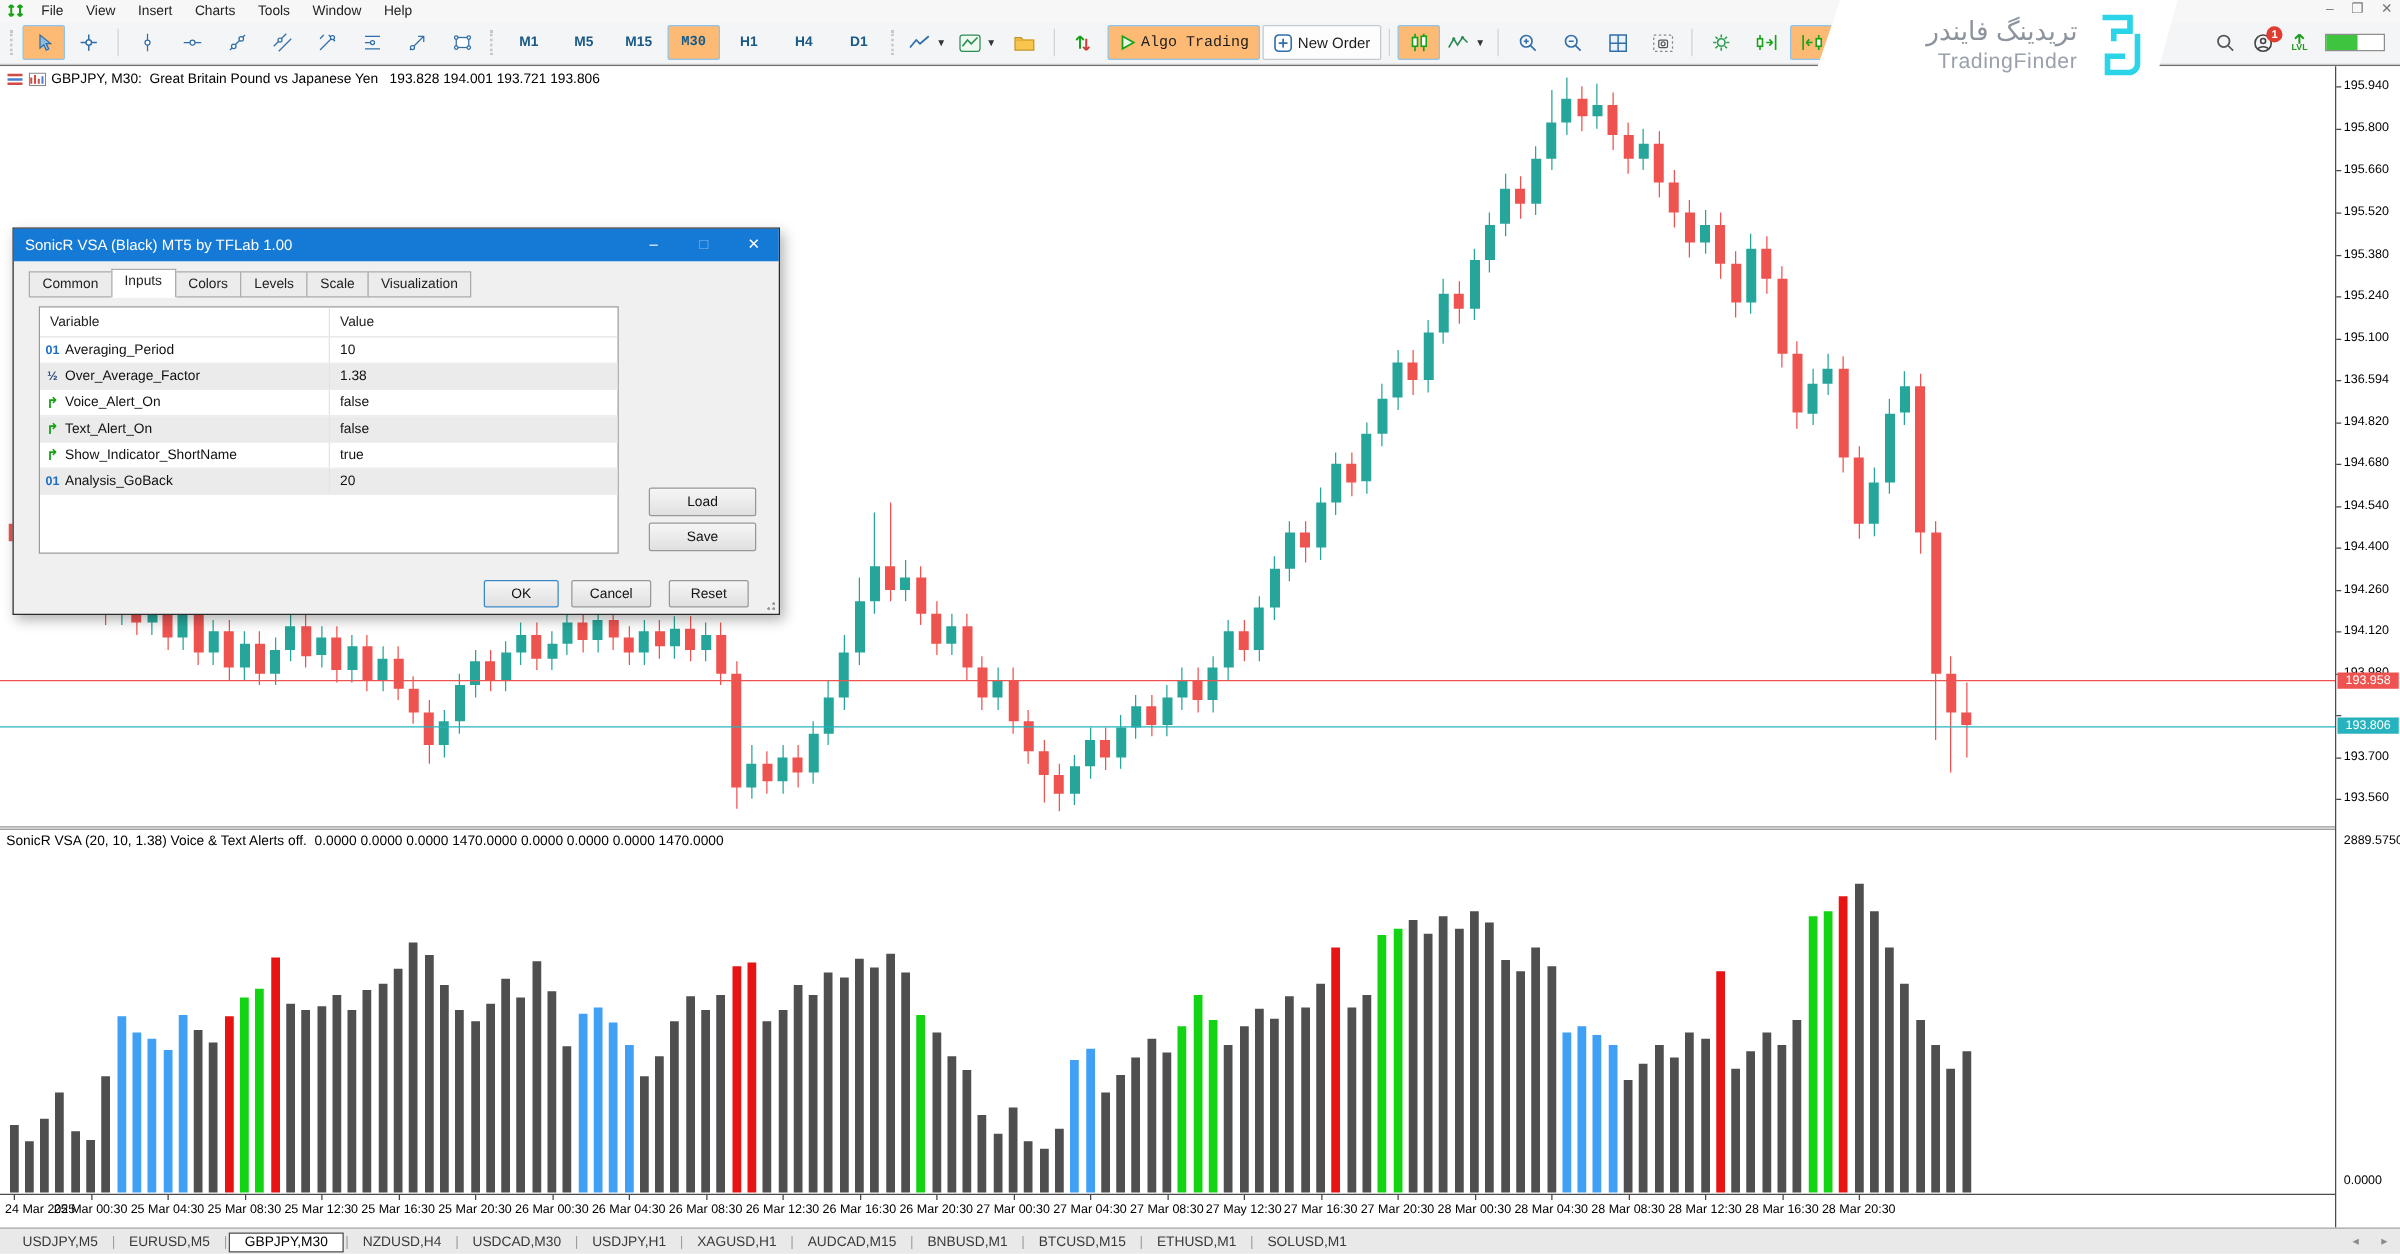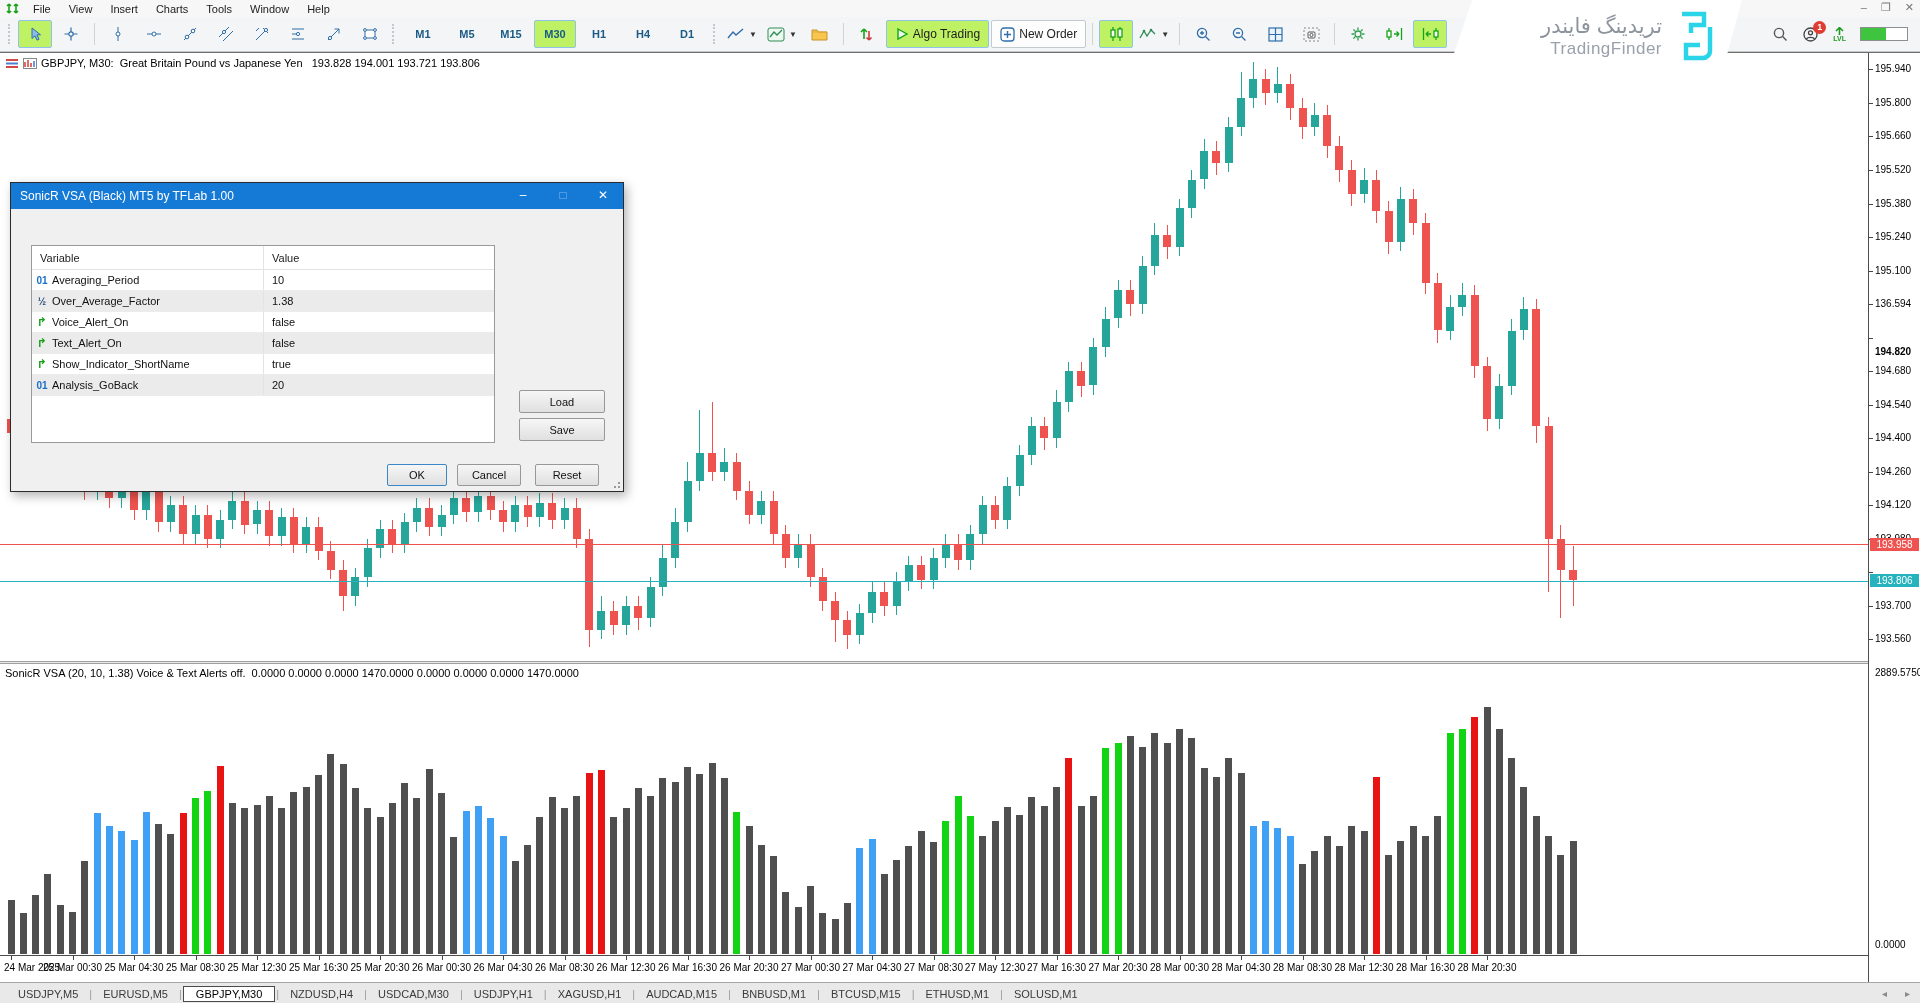--- a/index.html
+++ b/index.html
@@ -7,21 +7,21 @@
        font-family:"Liberation Sans","DejaVu Sans",sans-serif;font-size:11px;color:#111;}
   
   .menubar{height:17px;display:flex;align-items:center;background:#f7f7f7;padding-left:4px;position:relative;}
   .menu-item{padding:1px 9px;color:#222;cursor:default;}
   .app-icon{width:18px;height:14px;display:inline-flex;align-items:center;justify-content:center;margin-right:2px;}
   .win-controls{position:absolute;right:6px;top:0;display:flex;gap:14px;color:#777;font-size:11px;line-height:15px;}
   
   .toolbar{height:34px;background:#f4f5f6;border-bottom:1px solid #c9c9c9;display:flex;align-items:center;padding:0 4px;}
   .tbtn{height:26px;min-width:26px;display:inline-flex;align-items:center;justify-content:center;
         border:1px solid transparent;border-radius:2px;margin:0 1px;gap:4px;padding:0 3px;}
-  .tbtn.active{background:#bef264;border-color:#8fc3e9;}
+  .tbtn.active{background:#fdba74;border-color:#8fc3e9;font-family:Liberation Mono, monospace;}
   .tbtn.labeled{padding:0 8px;font-size:12px;color:#1d1d1d;}
   .tbtn.boxed{border-color:#c3c9cd;background:#fdfdfd;}
   .tf{font-weight:bold;color:#1a5a86;font-size:11px;padding:0 7px;}
   .tsep{width:1px;height:22px;background:#d2d2d2;margin:0 5px;}
   .tdots{width:3px;height:20px;border-left:2px dotted #c4c8cc;margin:0 4px;}
   .caret{font-size:8px;color:#333;}
   
   .watermark{position:absolute;left:1452px;top:0;width:290px;height:74px;z-index:40;background:#fff;
              clip-path:polygon(7% 0,100% 0,93% 100%,0 80%);display:flex;align-items:center;justify-content:flex-end;
              padding-right:26px;box-sizing:border-box;gap:12px;}
@@ -847,21 +847,21 @@
       <div class="plabel" style="top: 111px;">195.520</div>
       <div class="ptick" style="top: 150.5px;"></div>
       <div class="plabel" style="top: 144.5px;">195.380</div>
       <div class="ptick" style="top: 184px;"></div>
       <div class="plabel" style="top: 178px;">195.240</div>
       <div class="ptick" style="top: 217.6px;"></div>
       <div class="plabel" style="top: 211.6px;">195.100</div>
       <div class="ptick" style="top: 251.1px;"></div>
       <div class="plabel" style="top: 245.1px;">136.594</div>
       <div class="ptick" style="top: 284.6px;"></div>
-      <div class="plabel" style="top: 293px; font-weight: bold;">194.820</div>
+      <div class="plabel" style="top: 279px;">194.820</div>
       <div class="ptick" style="top: 318.2px;"></div>
       <div class="plabel" style="top: 312.2px;">194.680</div>
       <div class="ptick" style="top: 351.7px;"></div>
       <div class="plabel" style="top: 345.7px;">194.540</div>
       <div class="ptick" style="top: 385.2px;"></div>
       <div class="plabel" style="top: 379.2px;">194.400</div>
       <div class="ptick" style="top: 418.8px;"></div>
       <div class="plabel" style="top: 412.8px;">194.260</div>
       <div class="ptick" style="top: 452.3px;"></div>
       <div class="plabel" style="top: 446.3px;">194.120</div>
@@ -914,20 +914,28 @@
 
 <div class="dialog">
   <div class="dlg-title" id="dlg-title" style="background: rgb(21, 121, 214);">
     <span>SonicR VSA (Black) MT5 by TFLab 1.00</span>
     <div class="dlg-controls">
       <span class="dlg-ctl">–</span>
       <span class="dlg-ctl dim">□</span>
       <span class="dlg-ctl">✕</span>
     </div>
   </div>
+  <div class="dlg-tabs" id="dlg-tabs">
+      <div class="dlg-tab">Common</div>
+      <div class="dlg-tab active">Inputs</div>
+      <div class="dlg-tab">Colors</div>
+      <div class="dlg-tab">Levels</div>
+      <div class="dlg-tab">Scale</div>
+      <div class="dlg-tab">Visualization</div>
+    </div>
   <div class="param-table">
     <div class="pt-head">
       <div class="pt-col1">Variable</div>
       <div class="pt-col2">Value</div>
     </div>
     <div id="param-rows">
         <div class="pt-row">
           <div style="width: 232px; display: flex; align-items: center; height: 100%; border-right: 1px solid rgb(227, 227, 227); box-sizing: border-box;">
             <div class="pt-icon i-int">01</div>
             <div>Averaging_Period</div>

